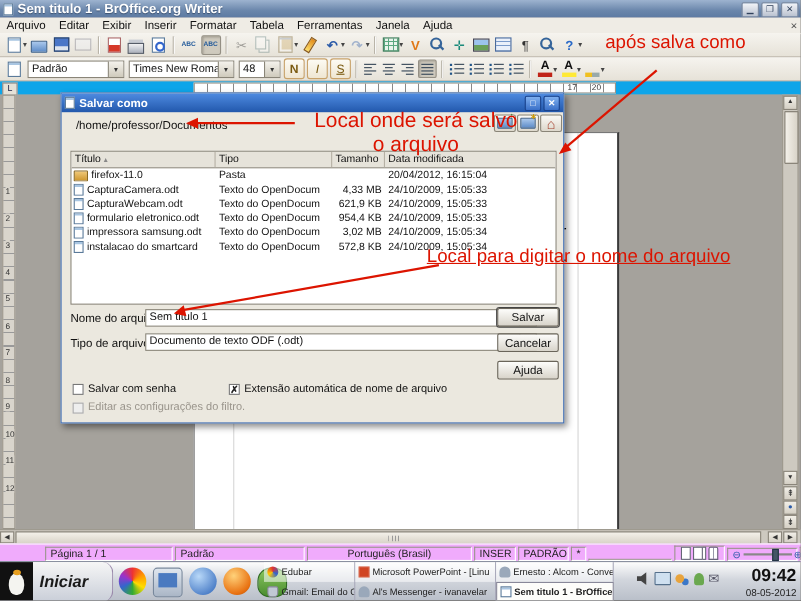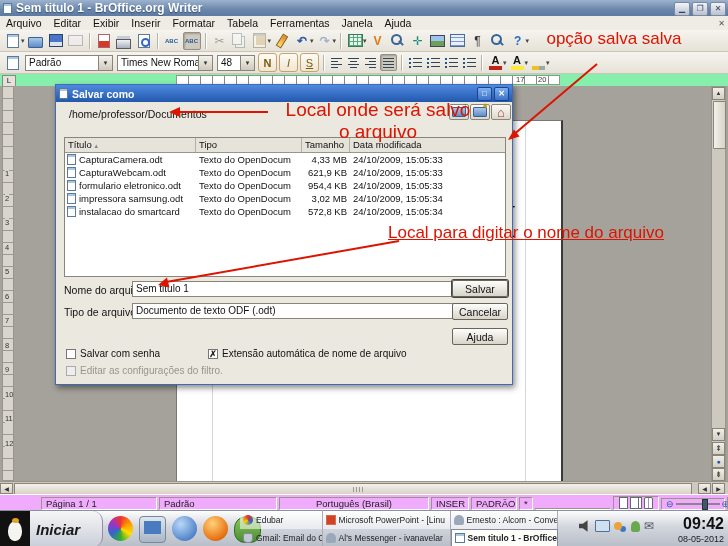--- a/index.html
+++ b/index.html
@@ -70,21 +70,21 @@
     background-position:0 0,0 4px,0 8px;background-size:9px 1px,9px 1px,9px 1px;}
   .lsti::after{content:"";position:absolute;left:2px;top:3px;width:2px;height:10px;background-repeat:no-repeat;
     background-image:linear-gradient(#258 0 0),linear-gradient(#258 0 0),linear-gradient(#258 0 0);
     background-position:0 0,0 4px,0 8px;background-size:2px 2px,2px 2px,2px 2px;}
   .coli{width:17px;height:17px;display:flex;align-items:flex-start;justify-content:center;font-weight:bold;font-size:11px;position:relative;margin:0 1px;}
   .coli::after{content:"";position:absolute;left:2px;bottom:1px;width:13px;height:4px;}
   .coli.fc::after{background:#c02418;}
   .coli.hl::after{background:#ffe936;}
   .coli.bgc::after{background:linear-gradient(90deg,#f0c020 0 50%,#9aa 50%);}
   
-  #hruler{position:absolute;left:0;top:74px;width:728px;height:12px;background:#86efac;}
+  #hruler{position:absolute;left:0;top:74px;width:728px;height:12px;background:#0ea5e9;}
   #hruler .active{position:absolute;left:176px;top:1px;width:384px;height:10px;background:#fff;border:1px solid #9a958a;box-sizing:border-box;
     background-image:repeating-linear-gradient(90deg,transparent 0 11px,#888 11px 12px);}
   #hruler .tick{position:absolute;top:1px;font-size:7.5px;color:#333;}
   #tabsel{position:absolute;left:2px;top:75px;width:12px;height:10px;background:#e6e2d8;border:1px solid #888;
     font-size:8px;line-height:9px;text-align:center;color:#224;}
   #docarea{position:absolute;left:0;top:86px;width:728px;height:395px;background:#a5a29c;overflow:hidden;}
   #vruler{position:absolute;left:2px;top:0;width:12px;height:395px;background:#d9d5cc;border:1px solid #9a958a;box-sizing:border-box;
     background-image:repeating-linear-gradient(180deg,transparent 0 11px,#999 11px 12px);}
   .vrnum{position:absolute;left:2px;font-size:7.5px;color:#333;background:#d9d5cc;}
   #page{position:absolute;left:176px;top:34px;width:384px;height:361px;background:#fff;
@@ -398,20 +398,29 @@
 
     <div id="filelist">
       <div id="fl-head">
         <span class="hc"><span>Título</span> <span style="color:#888;font-size:7px">▴</span></span>
         <span class="hc">Tipo</span>
         <span class="hc">Tamanho</span>
         <span class="hc" style="border-right:none">Data modificada</span>
       </div>
       <div class="frow">
         <span class="c nm">
+            <i class="fi-folder"></i>
+            <span>firefox-11.0</span>
+          </span>
+        <span class="c">Pasta</span>
+          <span class="c num"></span>
+          <span class="c">20/04/2012, 16:15:04</span>
+      </div>
+      <div class="frow">
+        <span class="c nm">
             <i class="fi-doc"></i>
             <span>CapturaCamera.odt</span>
           </span>
         <span class="c">Texto do OpenDocum</span>
           <span class="c num">4,33 MB</span>
           <span class="c">24/10/2009, 15:05:33</span>
       </div>
       <div class="frow">
         <span class="c nm">
             <i class="fi-doc"></i>
@@ -482,21 +491,21 @@
   <svg id="arrows" width="728" height="546">
     <line x1="597" y1="64" x2="512" y2="136" stroke="#dc1400" stroke-width="2"></line>
     <polygon points="508,140 514,129.5 519.5,136.5" fill="#dc1400"></polygon>
     <line x1="268" y1="112" x2="179" y2="112" stroke="#dc1400" stroke-width="2"></line>
     <polygon points="169,112 180,107 180,117" fill="#dc1400"></polygon>
     <line x1="399" y1="241" x2="166" y2="282" stroke="#dc1400" stroke-width="2"></line>
     <polygon points="158,285 167,277.5 169.5,287.5" fill="#dc1400"></polygon>
   </svg>
 
   <div id="ann-top" class="red">
-    <div>opção salva salva</div>
+    <div>após salva como</div>
   </div>
   <div id="ann-mid" class="red">
     <div>Local onde será salvo</div>
     <div>o arquivo</div>
   </div>
   <div id="ann-bot" class="red">Local para digitar o nome do arquivo</div>
 
   <div id="taskbar">
     <div id="startbtn">
       <span id="penguin"></span>

